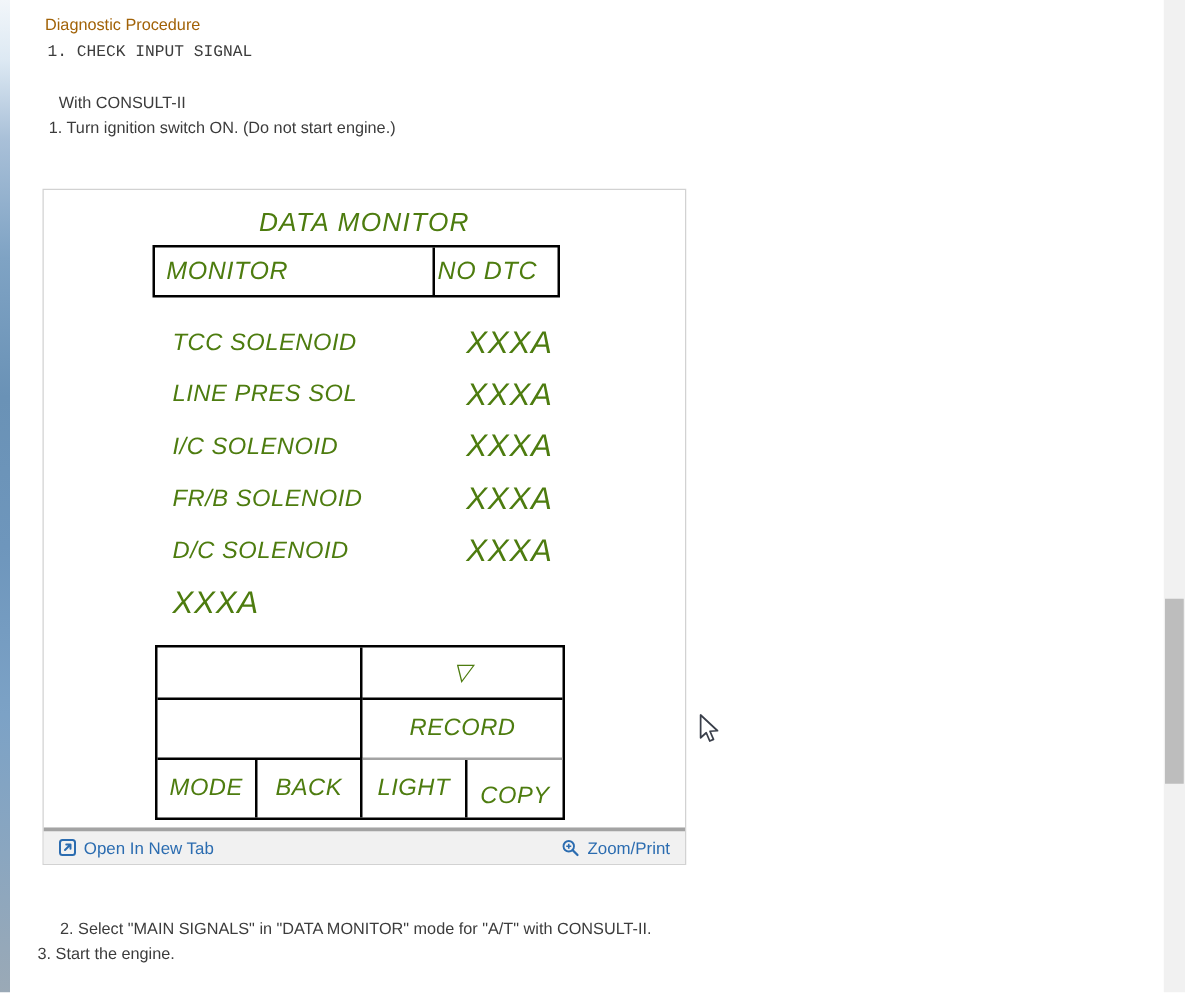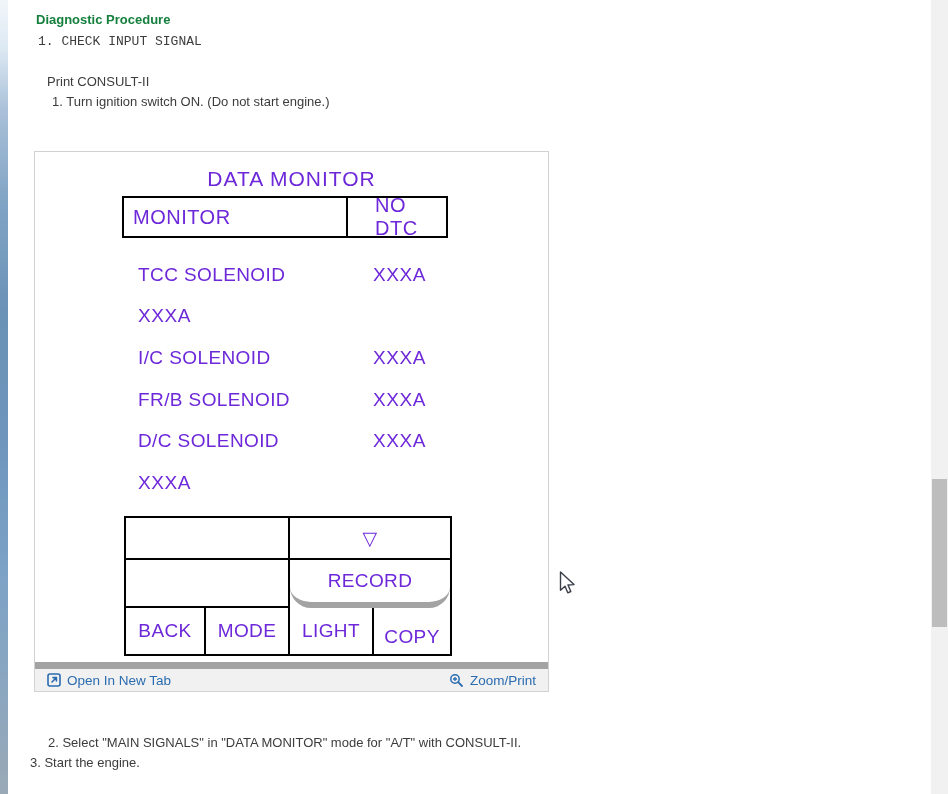--- a/index.html
+++ b/index.html
@@ -11,90 +11,91 @@
   .left-strip { position:absolute; left:0; top:0; width:8px; height:794px;
     background:linear-gradient(180deg,#f2f6fa 0%,#dde9f3 6%,#a9c0d8 14%,#7fa3c4 26%,#6a92b6 40%,#6e96bc 55%,#7ca2c6 72%,#8aa6c0 86%,#9aa9b6 100%);
   }
 
   
   .scrollbar-track { position:absolute; right:0; top:0; width:17px; height:794px; background:#f1f1f1; }
   .scrollbar-thumb { position:absolute; left:1px; width:15px; top:479px; height:148px; background:#bdbdbd; }
 
   
   .doc-text { position:absolute; color:#3c3c3c; font-size:13px; line-height:16px; white-space:nowrap; }
-  .bold { font-weight:bold; color:#15803d; }
+  .bold { font-weight:normal; color:#a16207; }
 
   
   .figure-box { position:absolute; left:34px; top:151px; width:515px; height:541px;
     border:1px solid #d2d2d2; background:#ffffff; }
 
-  .diagram { position:absolute; left:0; top:0; right:0; bottom:29px; color:#6d28d9; }
+  .diagram { position:absolute; left:0; top:0; right:0; bottom:29px; color:#4d7c0f;font-style:italic; }
   .dm-title { position:absolute; top:15px; left:0; width:100%; text-align:center;
     font-size:21px; letter-spacing:1px; }
 
   .dm-header { position:absolute; left:87px; top:44px; width:326px; height:42px;
     border:2px solid #000; display:flex; }
   .dm-header .cell-monitor { width:224px; border-right:2px solid #000; display:flex; align-items:center;
     padding-left:9px; font-size:20px; letter-spacing:0.5px; }
-  .dm-header .cell-nodtc { flex:1; display:flex; align-items:center; padding-left:27px;
+  .dm-header .cell-nodtc { flex:1; display:flex; align-items:center; padding-left:2px;
     font-size:20px; letter-spacing:0.5px; }
 
   .dm-rows { position:absolute; left:87px; top:102px; width:340px; }
   .dm-row { height:41.6px; display:flex; align-items:center;margin-left:16px; }
   .dm-row .lbl { width:235px; font-size:19px; letter-spacing:0.4px; }
-  .dm-row .val { font-size:19px; letter-spacing:0.6px; }
+  .dm-row .val { font-size:25px; letter-spacing:0.6px; }
 
   .panel { position:absolute; left:89px; top:364px; width:328px; border:2px solid #000;
     display:grid; grid-template-columns:80px 84px 84px 76px; grid-template-rows:42px 48px 46px; }
   .panel > div { display:flex; align-items:center; justify-content:center; font-size:19px; letter-spacing:0.4px; }
   .p-r1-left  { grid-column:1/3; border-right:2px solid #000; border-bottom:2px solid #000; }
   .p-r1-right { grid-column:3/5; border-bottom:2px solid #000; font-size:17px; }
   .p-r2-left  { grid-column:1/3; border-right:2px solid #000; border-bottom:2px solid #000; }
-  .p-r2-right { grid-column:3/5; border-bottom:6px solid #a3a3a3;border-radius:21px; }
+  .p-r2-right { grid-column:3/5; border-bottom:2px solid #a3a3a3; }
   .p-btn { border-right:2px solid #000; }
   .p-btn:last-child { border-right:none;margin-top:12px; }
 
   .fig-toolbar { position:absolute; left:0; right:0; bottom:0; height:29px; background:#f1f1f1;
-    border-top:7px solid #a3a3a3; display:flex; align-items:center; justify-content:space-between;
+    border-top:3px solid #a3a3a3; display:flex; align-items:center; justify-content:space-between;
     padding:0 12px; }
   .fig-link { display:flex; align-items:center; gap:6px; color:#2b6cb0; font-size:13.5px;
     text-decoration:none; cursor:pointer; }
   .fig-link svg { display:block; }
 
   
   .cursor { position:absolute; left:559px; top:571px; width:18px; height:26px; }
 </style>
 </head>
 <body>
 
 <div id="screen">
 
   <div class="left-strip"></div>
 
   <div class="doc-text bold" style="left:36px; top:12px;">Diagnostic Procedure</div>
   <div class="doc-text" style="left:38px; top:34px;font-family:Liberation Mono, monospace;">1. CHECK INPUT SIGNAL</div>
-  <div class="doc-text" style="left:47px; top:74px;">Print CONSULT-II</div>
-  <div class="doc-text" style="left:52px; top:94px;">1. Turn ignition switch ON. (Do not start engine.)</div>
+  <div class="doc-text" style="left:47px; top:74px;">With CONSULT-II</div>
+  <div class="doc-text" style="left:39px; top:94px;">1. Turn ignition switch ON. (Do not start engine.)</div>
 
   <div class="figure-box">
     <div class="diagram">
 
       <div class="dm-title">DATA MONITOR</div>
 
       <div class="dm-header">
         <div class="cell-monitor">MONITOR</div>
         <div class="cell-nodtc">NO DTC</div>
       </div>
 
       <div class="dm-rows">
         <div class="dm-row">
           <span class="lbl">TCC SOLENOID</span>
           <span class="val">XXXA</span>
         </div>
         <div class="dm-row">
+          <span class="lbl">LINE PRES SOL</span>
           <span class="val">XXXA</span>
         </div>
         <div class="dm-row">
           <span class="lbl">I/C SOLENOID</span>
           <span class="val">XXXA</span>
         </div>
         <div class="dm-row">
           <span class="lbl">FR/B SOLENOID</span>
           <span class="val">XXXA</span>
         </div>
@@ -105,22 +106,22 @@
         <div class="dm-row">
           <span class="val">XXXA</span>
         </div>
       </div>
 
       <div class="panel">
         <div class="p-r1-left"></div>
         <div class="p-r1-right">▽</div>
         <div class="p-r2-left"></div>
         <div class="p-r2-right">RECORD</div>
+        <div class="p-btn">MODE</div>
         <div class="p-btn">BACK</div>
-        <div class="p-btn">MODE</div>
         <div class="p-btn">LIGHT</div>
         <div class="p-btn">COPY</div>
       </div>
     </div>
 
     <div class="fig-toolbar">
       <a class="fig-link">
         <span>
           <svg width="14" height="14" viewBox="0 0 14 14">
             <rect x="1" y="1" width="12" height="12" rx="2" fill="none" stroke="#2b6cb0" stroke-width="1.6"></rect>

